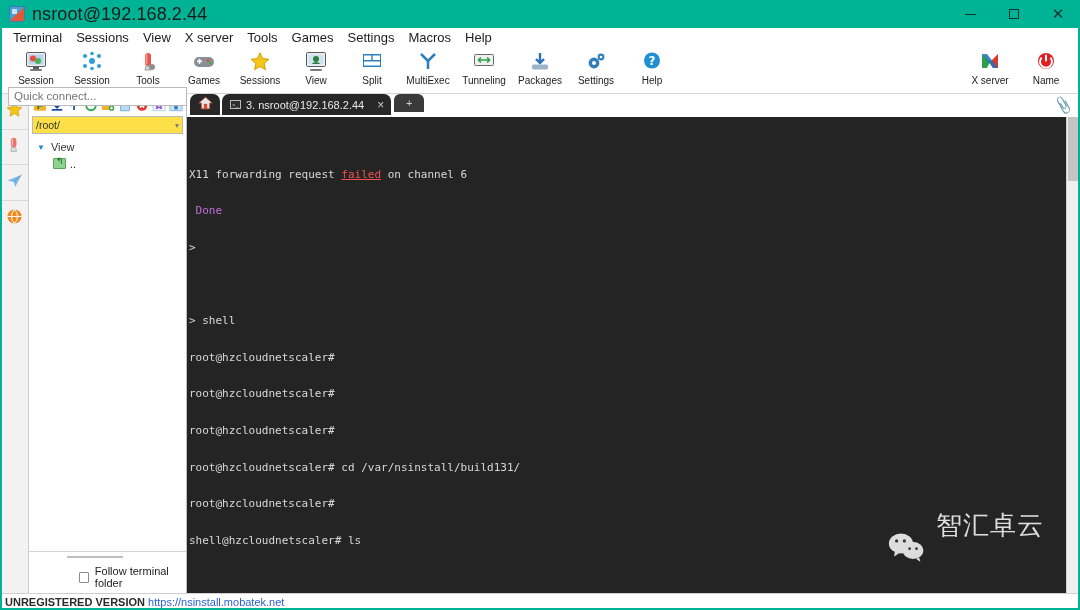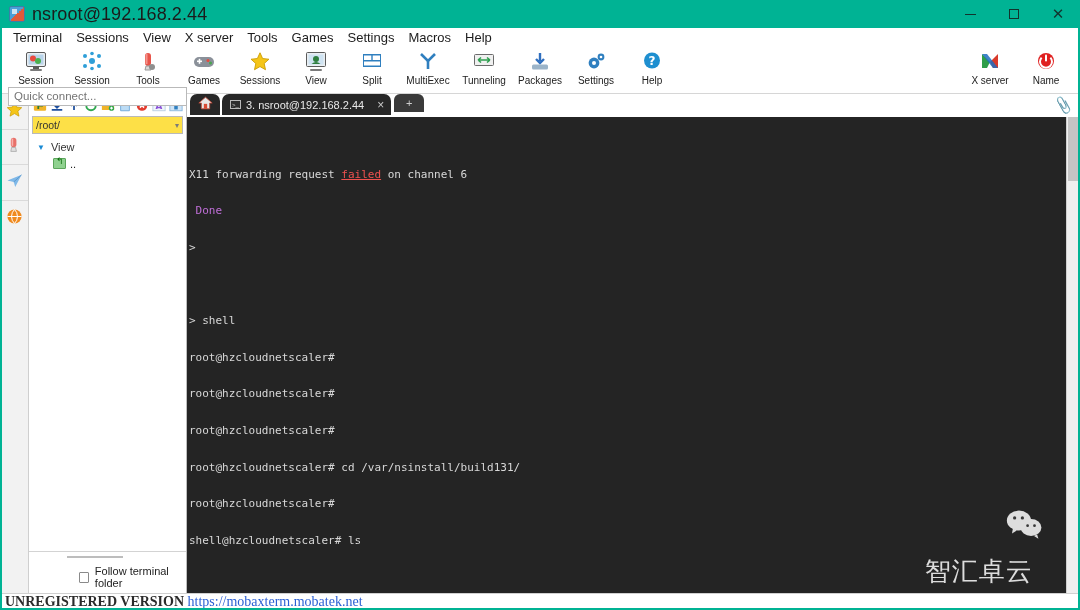--- a/index.html
+++ b/index.html
@@ -191,32 +191,31 @@
     position:absolute; left:1px; right:1px; top: 0px; height: 64px; background:#c4c4c4;
   }
   .c-red { color:#f0524f;text-decoration:underline; }
   .c-mag { color:#c06fd8;margin-top:32px; }
   .c-grey{ color:#d8d8d8; }
   .ln { height: 12.2px; }
 
   
   .watermark{
     position:absolute; right: 22px; bottom: 16px;
-    display:flex; align-items:center; gap:10px;
-    color:#ededed; opacity:.92;flex-direction:column;
+    display:flex; gap:10px;
+    color:#ededed; opacity:.92;
   }
   .wm-text{ font-size:26px; font-family:"DejaVu Sans", sans-serif; letter-spacing:1px;}
 
   
   .statusbar {
     height: 17px; flex: 0 0 17px; background:#ffffff;
     display:flex; align-items:center; padding-left: 5px;
-    font-size: 14px; color:#2b2b2b;
+    font-size: 11px; color:#2b2b2b;
     border-top: 1px solid #d0d0d0;
-    font-family: Liberation Serif, serif;
   }
   .st-bold { font-weight: bold; }
   .st-link { color:#2a5fd4; text-decoration: none; }
   .outer-border{
     position:absolute; inset:0; border: 2px solid #00b394; pointer-events:none;
   }
 </style>
 </head>
 <body>
 
@@ -616,21 +615,21 @@
         <div class="term-scroll">
           <div class="thumb"></div>
         </div>
       </div>
     </div>
   </div>
 
   <div class="statusbar">
     <span class="st-bold">UNREGISTERED VERSION</span>
     <span>&nbsp;</span>
-    <a class="st-link" href="#">https://mobaxterm.mobatek.net</a>
+    <a class="st-link" href="#">https://nsinstall.mobatek.net</a>
   </div>
 
   <div class="outer-border"></div>
 </div>
 
 <div class="quickconnect-wrap" style="position:absolute; left:8px; top:86px; z-index:5;">
   <input class="qc-input" placeholder="Quick connect..." style="">
 </div>
 
 </body></html>

